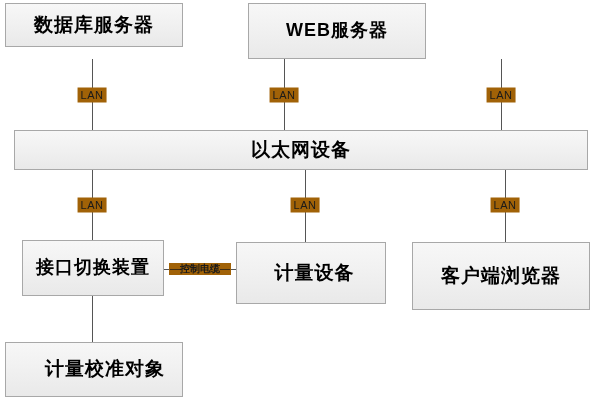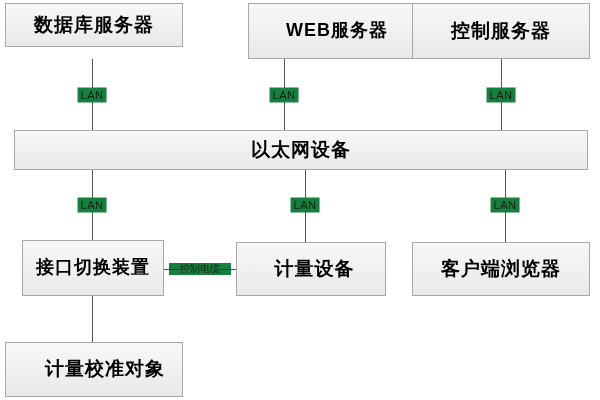--- a/index.html
+++ b/index.html
@@ -47,55 +47,55 @@
     padding: 0 4px;
     white-space: nowrap;
   }
 
   
   #node-db          { left: 5px;   top: 3px;   width: 178px; height: 44px; }
   #node-web         { left: 208px; top: 3px;   width: 178px; height: 56px; margin-left: 40px; }
   #node-control     { left: 412px; top: 3px;   width: 178px; height: 56px; }
   #node-ethernet    { left: 14px;  top: 130px; width: 574px; height: 40px; font-size: 19px; text-align: right; }
   #node-iface       { left: 22px;  top: 240px; width: 142px; height: 56px; font-size: 18px; }
-  #node-meter       { left: 236px; top: 242px; width: 150px; height: 54px; padding-left: 7px; }
-  #node-browser     { left: 412px; top: 242px; width: 178px; height: 54px; }
+  #node-meter       { left: 236px; top: 242px; width: 150px; height: 62px; padding-left: 7px; }
+  #node-browser     { left: 412px; top: 242px; width: 178px; height: 68px; }
   #node-calobj      { left: 5px;   top: 342px; width: 178px; height: 55px; padding-left: 22px; }
 
   
   .vline {
     position: absolute;
     width: 1px;
     background: #555555;
   }
   .hline {
     position: absolute;
     height: 1px;
     background: #555555;
   }
 
   
   .link-label {
     position: absolute;
-    background: #15803d;
+    background: #a16207;
     color: #1a1a1a;
     font-family: "Liberation Sans", "DejaVu Sans", sans-serif;
     font-size: 11px;
     font-weight: 400;
     letter-spacing: 0.5px;
     line-height: 1;
     padding: 2px 3px;
     white-space: nowrap;
     transform: translate(-50%, -50%);
     text-align: right;
   }
   .link-label.cjk {
     font-family: "Liberation Serif", "DejaVu Serif", serif;
     font-size: 10px;
-    font-weight: 400;
+    font-weight: 700;
     letter-spacing: 0;
     padding: 1px 1px;
   }
 </style>
 </head>
 <body>
 
 <div id="diagram">
 
   <div class="vline" style="left:92px; top:59px; height:71px;"></div>
@@ -111,23 +111,20 @@
   <div class="hline" style="left:164px; top:269px; width:72px;"></div>
 
   <div class="node" id="node-db">
     <span class="label">数据库服务器</span>
   </div>
 
   <div class="node bold-latin" id="node-web">
     <span class="label">WEB服务器</span>
   </div>
 
-  <div class="node" id="node-control">
-    <span class="label">控制服务器</span>
-  </div>
 
   <div class="node" id="node-ethernet">
     <span class="label">以太网设备</span>
   </div>
 
   <div class="node" id="node-iface">
     <span class="label">接口切换装置</span>
   </div>
 
   <div class="node" id="node-meter">

